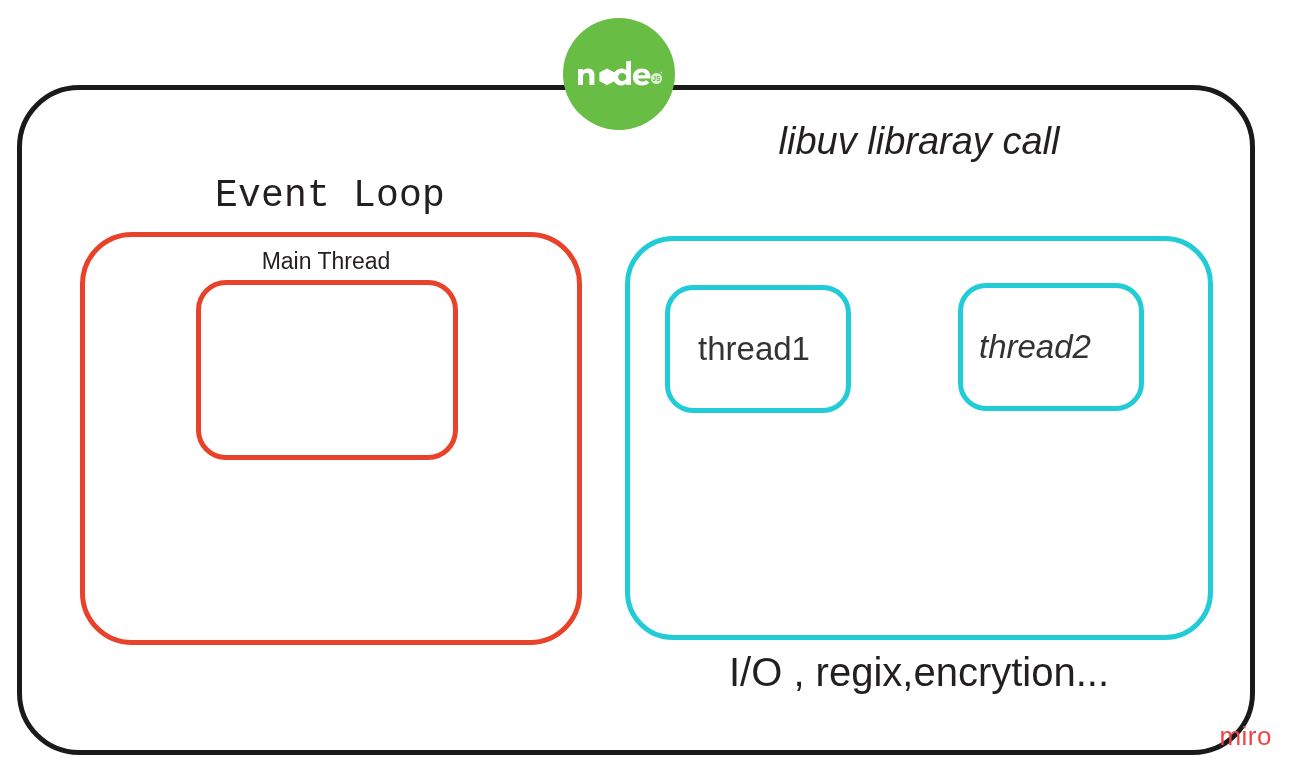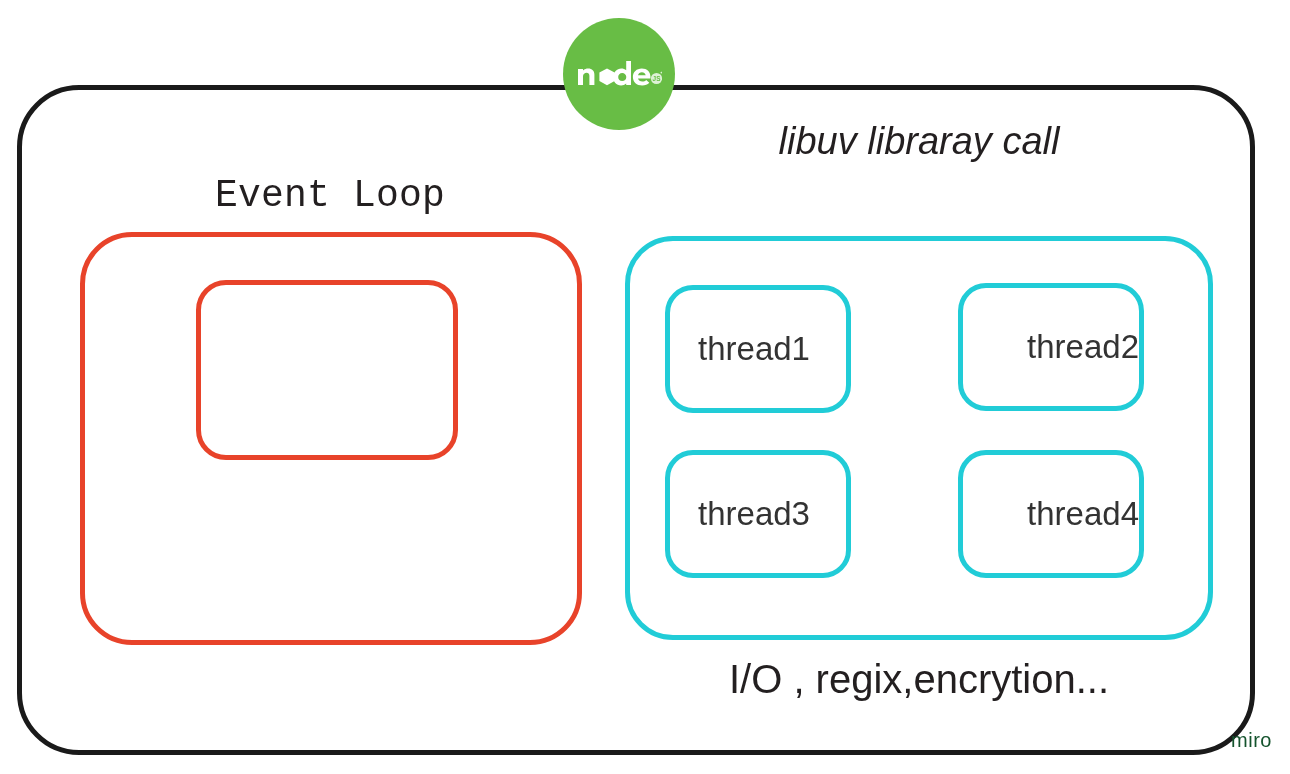--- a/index.html
+++ b/index.html
@@ -140,42 +140,41 @@
     white-space: nowrap;
     width: 100%;
   }
   .thread-1 { left: 665px; top: 285px; }
   .thread-2 { left: 958px; top: 283px; }
   .thread-3 { left: 665px; top: 450px; }
   .thread-4 { left: 958px; top: 450px; }
   .thread-1 .thread-label,
   .thread-3 .thread-label { text-align: center; padding-right: 8px; }
   .thread-2 .thread-label,
-  .thread-4 .thread-label { text-align: right; padding-left: 4px; }
+  .thread-4 .thread-label { text-align: left; padding-left: 16px; font-style: italic; }
 
   
   .io-caption {
     position: absolute;
     left: 625px;
     top: 650px;
     width: 588px;
     text-align: center;
     font-size: 40px;
     color: #231f20;
     white-space: nowrap;
-    margin-top: 7px;
   }
 
   
   .watermark {
     position: absolute;
     right: 18px;
     bottom: 22px;
-    font-size: 20px;
-    color: #14532d;
+    font-size: 26px;
+    color: #ef4444;
     letter-spacing: 0.5px;
   }
 </style>
 </head>
 <body>
 
 <div id="canvas">
 
   <div class="runtime-box"></div>
 
@@ -193,41 +192,36 @@
       <circle cx="80.5" cy="17.5" r="5.6" fill="#ffffff" opacity="0.78"></circle>
       <text x="80.5" y="20" text-anchor="middle" font-family="'Liberation Sans', sans-serif" font-size="6.4" font-weight="bold" fill="#68bd45">JS</text>
       <circle cx="85.4" cy="11.6" r="0.9" fill="#ffffff" opacity="0.78"></circle>
     </svg>
   </div>
 
   <div class="event-loop-title">Event Loop</div>
 
   <div class="event-loop-box"></div>
 
+  <div class="main-thread-title">Main Thread</div>
 
   <div class="main-thread-box"></div>
 
   <div class="libuv-title">libuv libraray call</div>
 
 
   <div class="worker-pool-box"></div>
 
   <div class="thread-box thread-1">
     <span class="thread-label">thread1</span>
   </div>
 
   <div class="thread-box thread-2">
     <span class="thread-label">thread2</span>
   </div>
 
-  <div class="thread-box thread-3">
-    <span class="thread-label">thread3</span>
-  </div>
-
-  <div class="thread-box thread-4">
-    <span class="thread-label">thread4</span>
-  </div>
+
 
   <div class="io-caption">I/O , regix,encrytion...</div>
 
   <div class="watermark">miro</div>
 
 </div>
 
 </body></html>

